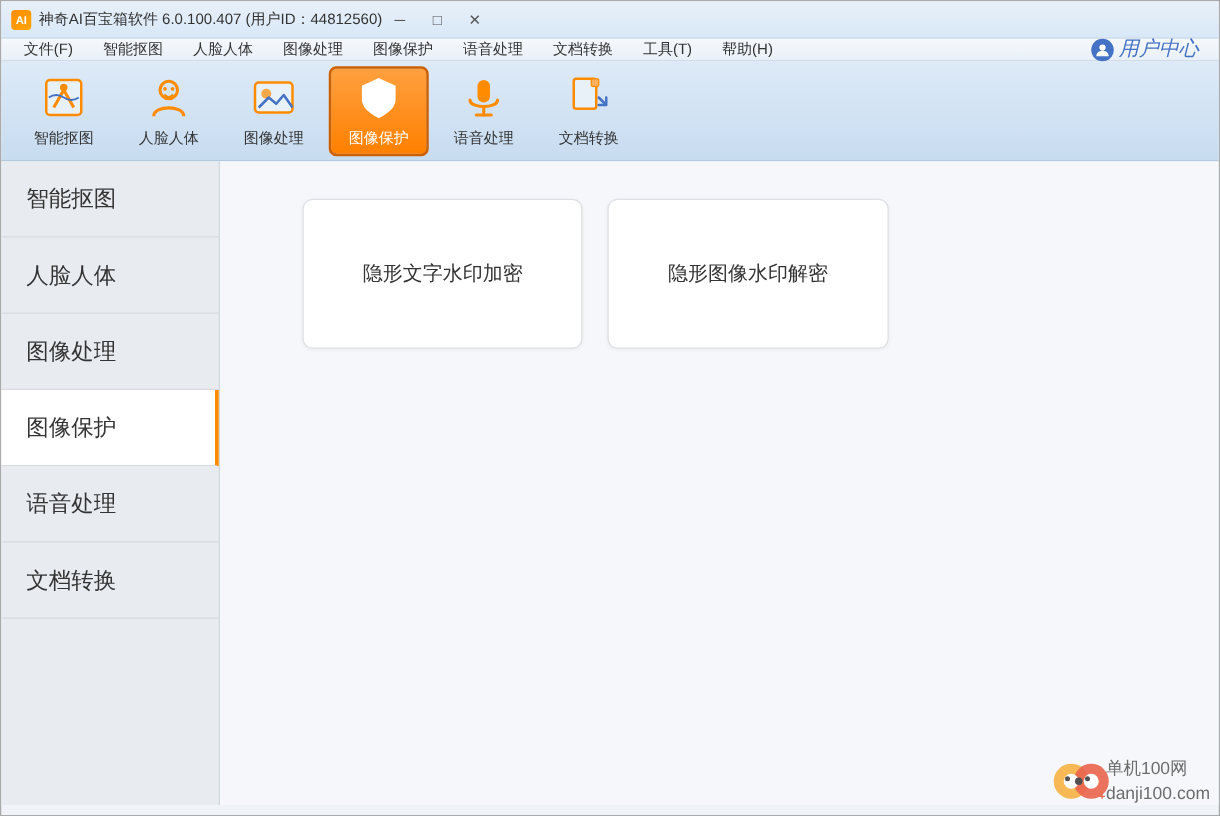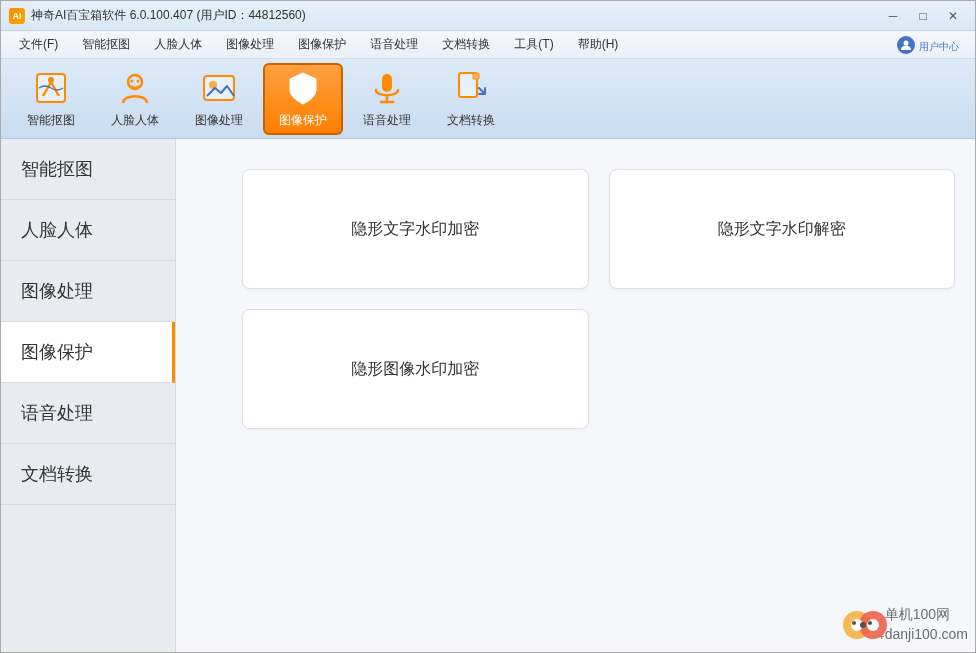--- a/index.html
+++ b/index.html
@@ -12,21 +12,20 @@
       border: 1px solid #aaa;
       user-select: none;
     }
 
     
     .title-bar {
       height: 30px;
       background: linear-gradient(to bottom, #e8f0f8, #d8e8f8);
       display: flex;
       align-items: center;
-      justify-content: space-between;
       padding: 0 8px;
       border-bottom: 1px solid #c0d0e0;
     }
     .title-bar-left {
       display: flex;
       align-items: center;
       gap: 6px;
       font-size: 12px;
       color: #333;
     }
@@ -53,44 +52,45 @@
       align-items: center;
       justify-content: center;
       cursor: pointer;
       font-size: 12px;
       color: #555;
       border-radius: 2px;
     }
 
     
     .menu-bar {
-      height: 28px;
+      height: 18px;
       background: linear-gradient(to bottom, #f5f8fc, #eaf0f8);
       display: flex;
       align-items: center;
       padding: 0 8px;
       border-bottom: 1px solid #d0dce8;
       gap: 4px;
     }
     .menu-item {
       padding: 2px 10px;
       font-size: 12px;
       color: #333;
       cursor: pointer;
       border-radius: 3px;
     }
     .user-center {
       margin-left: auto;
       display: flex;
-      align-items: flex-end;
-      gap: 4px;
-      font-size: 10px;
+      align-items: center;
+      gap: 4px;
+      font-size: 16px;
       color: #4472c4;
       cursor: pointer;
       padding: 2px 8px;
+      font-style: italic;
     }
     .user-icon-circle {
       width: 18px;
       height: 18px;
       border-radius: 50%;
       background: #4472c4;
       display: flex;
       align-items: center;
       justify-content: center;
       color: white;
@@ -168,21 +168,21 @@
     }
 
     
     .content-area {
       flex: 1;
       background: #f5f7fa;
       padding: 30px 20px;
     }
     .cards-grid {
       display: grid;
-      grid-template-columns: repeat(2, 1fr);
+      grid-template-columns: repeat(3, 1fr);
       gap: 20px;
       max-width: 780px;
       margin-left: 46px;
     }
     .card {
       background: white;
       border: 1px solid #dde0e5;
       border-radius: 8px;
       height: 120px;
       display: flex;
@@ -338,22 +338,21 @@
     <div class="sidebar-item">人脸人体</div>
     <div class="sidebar-item">图像处理</div>
     <div class="sidebar-item active">图像保护</div>
     <div class="sidebar-item">语音处理</div>
     <div class="sidebar-item">文档转换</div>
   </div>
 
   <div class="content-area">
     <div class="cards-grid">
       <div class="card">隐形文字水印加密</div>
-      <div class="card">隐形文字水印解密</div>
-      <div class="card">隐形图像水印加密</div>
+      <div class="card">隐形图像水印解密</div>
     </div>
   </div>
 </div>
 
 <div class="watermark">
   <div class="watermark-logo">
     <svg width="48" height="40" viewBox="0 0 48 40">
       <circle cx="16" cy="20" r="14" fill="#f5a623" opacity="0.9"></circle>
       <circle cx="32" cy="20" r="14" fill="#e84a2f" opacity="0.9"></circle>
       <circle cx="16" cy="20" r="6" fill="white"></circle>

